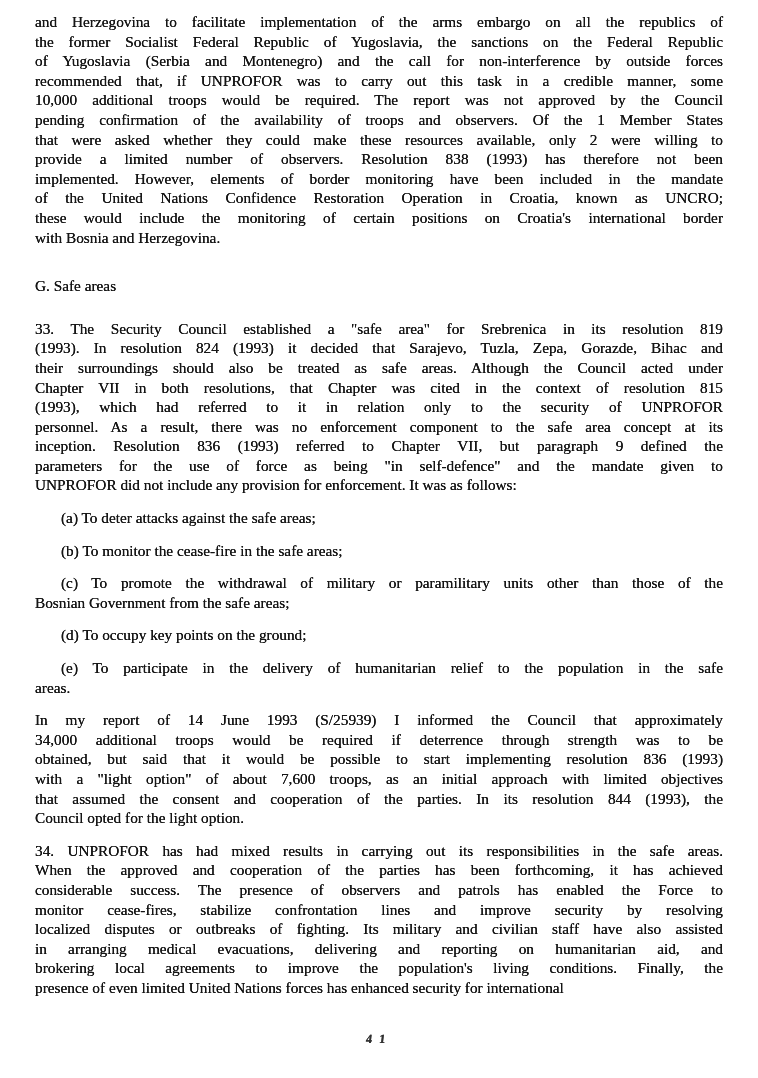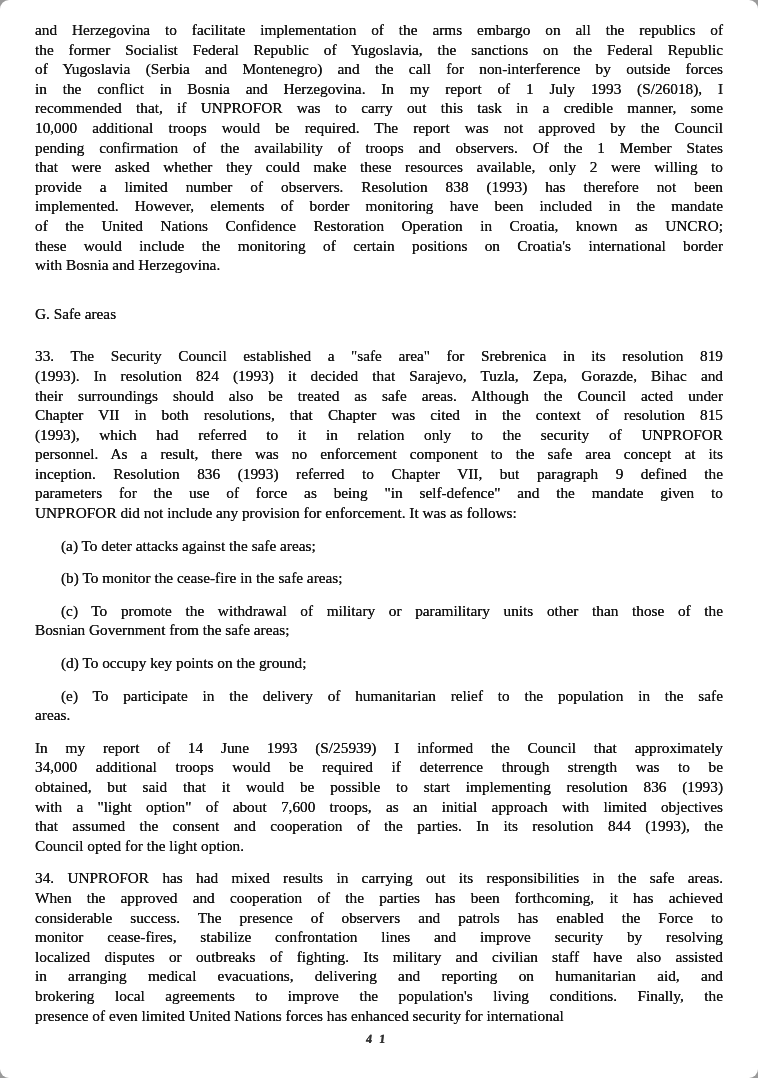--- a/index.html
+++ b/index.html
@@ -7,28 +7,27 @@
     padding: 0;
     background: #9a9a9a;
   }
   .page {
     position: relative;
     width: 758px;
     height: 1078px;
     margin: 0 auto;
     background: #ffffff;
     box-sizing: border-box;
-    padding: 20px 35px 0 35px;
+    padding: 12px 35px 0 35px;
     font-family: "Liberation Serif", "DejaVu Serif", serif;
     font-size: 15.3px;
     line-height: 19.6px;
     color: #161616;
     text-shadow: 0 0 0.45px #000;
     overflow: hidden;
-    border-radius: 9px;
   }
   .block { margin: 0; }
   .block + .block { margin-top: 13px; }
   .block.heading {
     margin-top: 29px;
     margin-bottom: 23px;
     text-align: left;
   }
   .line {
     text-align: justify;
@@ -60,21 +59,20 @@
 </style>
 </head>
 <body>
 
 <div class="page">
   <div id="doc-body">
       <div class="block paragraph">
         <div class="line first">and Herzegovina to facilitate implementation of the arms embargo on all the republics of</div>
         <div class="line">the former Socialist Federal Republic of Yugoslavia, the sanctions on the Federal Republic</div>
         <div class="line">of Yugoslavia (Serbia and Montenegro) and the call for non-interference by outside forces</div>
-        <div class="line">in the conflict in Bosnia and Herzegovina. In my report of 1 July 1993 (S/26018), I</div>
         <div class="line">recommended that, if UNPROFOR was to carry out this task in a credible manner, some</div>
         <div class="line">10,000 additional troops would be required. The report was not approved by the Council</div>
         <div class="line">pending confirmation of the availability of troops and observers. Of the 1 Member States</div>
         <div class="line">that were asked whether they could make these resources available, only 2 were willing to</div>
         <div class="line">provide a limited number of observers. Resolution 838 (1993) has therefore not been</div>
         <div class="line">implemented. However, elements of border monitoring have been included in the mandate</div>
         <div class="line">of the United Nations Confidence Restoration Operation in Croatia, known as UNCRO;</div>
         <div class="line">these would include the monitoring of certain positions on Croatia's international border</div>
         <div class="line last">with Bosnia and Herzegovina.</div>
       </div>

